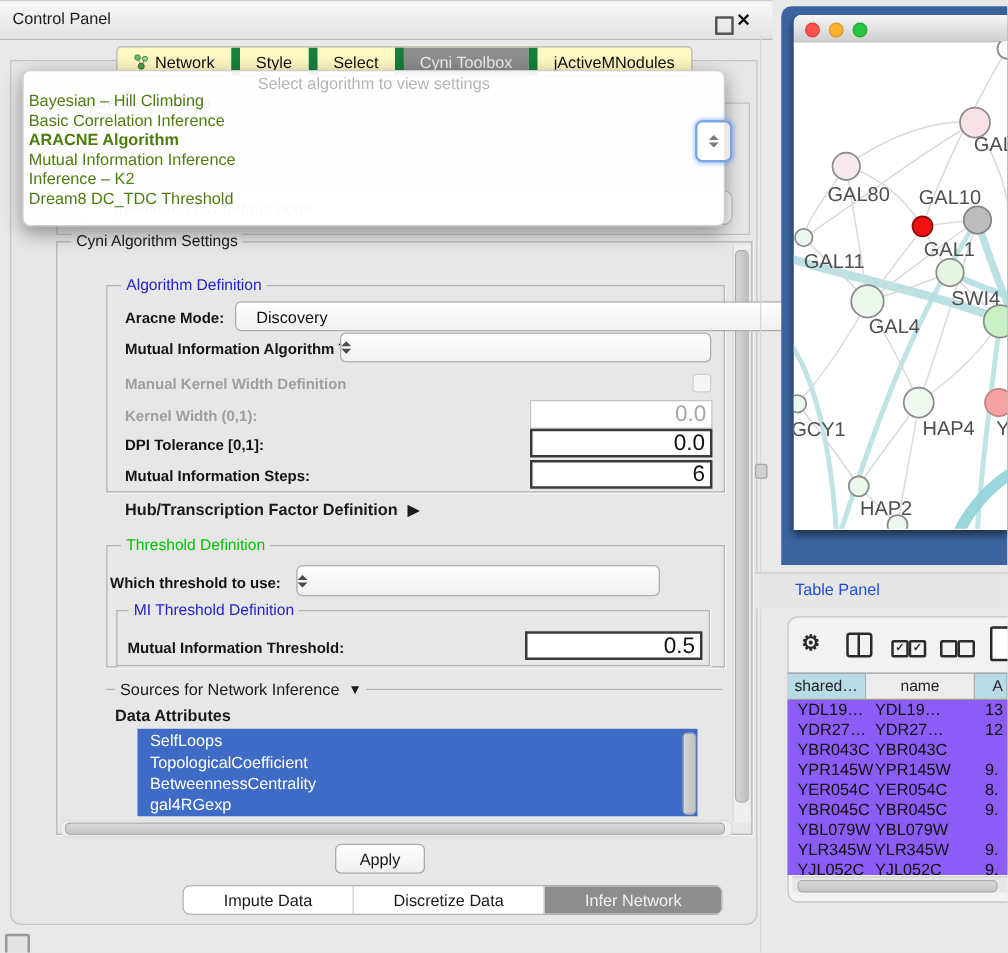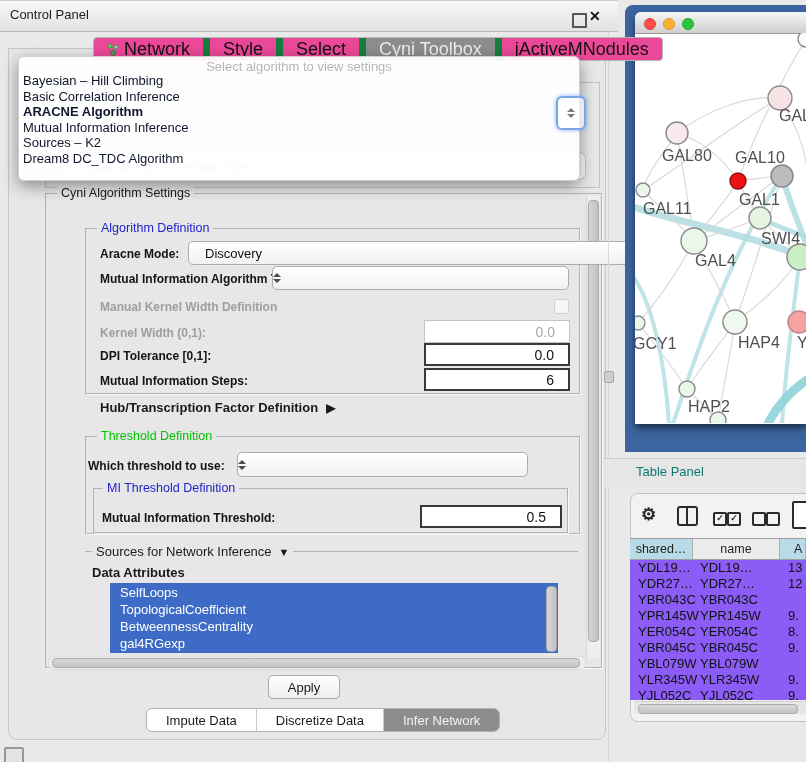--- a/index.html
+++ b/index.html
@@ -6,92 +6,92 @@
   body{width:806px;height:762px;position:relative;overflow:hidden;background:#e9e9e9;
        font-family:"Liberation Sans",sans-serif;color:#1a1a1a;-webkit-font-smoothing:antialiased}
   .abs{position:absolute}
   
   .cp-titlebar{left:0;top:0;width:618px;height:30px;background:linear-gradient(#f8f8f8,#e2e2e2);
        border-bottom:1px solid #b9b9b9;border-top:1px solid #cfcfcf}
   .cp-title{left:10px;top:7px;font-size:13px;color:#1c1c1c}
   .float-ico{left:572px;top:13px;width:11px;height:11px;border:2px solid #555;border-radius:1px}
   .close-ico{left:589px;top:8px;font-size:14px;font-weight:bold;color:#111}
   
-  .tabbar{left:93px;top:37px;height:22px;display:flex;background:#ec4899;border:1px solid #b5b5b5;
-       border-radius:4px;overflow:hidden;font-size:18px;z-index:2}
+  .tabbar{left:93px;top:37px;height:22px;display:flex;background:#fef9c3;border:1px solid #b5b5b5;
+       border-radius:4px;overflow:hidden;font-size:13px;z-index:2}
   .tab{display:flex;align-items:center;padding:0 13px;border-left:7px solid #15803d;color:#111;white-space:nowrap}
   .tab:first-child{border-left:none}
   .tab.sel{background:#8d8d8d;color:#ededed}
   .tab .nicon{margin-right:5px}
   
   .content{left:8px;top:48px;width:596px;height:690px;background:#e7e7e7;border:1px solid #c6c6c6;
        border-radius:0 0 9px 9px}
   
   .ghost-group{left:45px;top:82px;width:553px;height:104px;border:1px solid #c2c2c2;z-index:1}
   .ghost-legend{left:57px;top:75px;background:#e7e7e7;padding:0 4px;font-size:12.5px;color:#555;z-index:1}
   .ghost-combo{left:62px;top:152px;width:524px;height:28px;border:1px solid #c4c4c4;border-radius:7px;
        background:#fcfcfc;z-index:1;font-size:13px;color:#a9a9a9;line-height:28px;padding-left:28px;box-sizing:border-box}
   .blue-step{left:556px;top:96px;width:26px;height:30px;border:2px solid #7aa6e8;border-radius:6px;
        background:rgba(255,255,255,0.65);z-index:7;box-shadow:0 0 4px rgba(100,150,240,.8);
        display:flex;flex-direction:column;align-items:center;justify-content:center;gap:2px}
   
   .popup{left:18px;top:56px;width:560px;height:123px;background:rgba(255,255,255,0.93);
        border:1px solid #cfcfcf;border-radius:6px;box-shadow:0 5px 16px rgba(0,0,0,.4);z-index:5;font-size:13px}
   .popup .ph{position:absolute;left:0;right:0;top:2px;text-align:center;color:#b5b5b5}
-  .popup .item{position:absolute;left:4px;color:#0f172a;white-space:nowrap}
+  .popup .item{position:absolute;left:4px;color:#4d7c0f;white-space:nowrap}
   .popup .item.bold{font-weight:bold}
   
   .group{border:1px solid #b3b3b3;box-shadow:1px 1px 0 rgba(255,255,255,.7)}
   .legend{background:#e7e7e7;padding:0 4px;font-size:12.5px;z-index:2}
   .legend.blue{color:#2222cc}
   .legend.green{color:#00c400}
   .blabel{font-size:12px;font-weight:bold;color:#141414;white-space:nowrap}
   .blabel.dis{color:#9e9e9e}
   
   .combo{background:linear-gradient(#ffffff,#f1f1f1);border:1px solid #adadad;border-radius:5px;
        font-size:13px;color:#111;display:flex;align-items:center;box-sizing:border-box}
   .combo .ctext{padding-left:16px;flex:1;white-space:nowrap;overflow:hidden}
   .stepper{display:flex;flex-direction:column;align-items:center;gap:2px;margin-right:9px}
   .tri-up{width:0;height:0;border-left:4px solid transparent;border-right:4px solid transparent;border-bottom:4px solid #4a4a4a}
   .tri-dn{width:0;height:0;border-left:4px solid transparent;border-right:4px solid transparent;border-top:4px solid #4a4a4a}
-  .field{background:#fff;box-sizing:border-box;font-size:14px;display:flex;align-items:center;
-       justify-content:flex-end;padding-right:14px}
+  .field{background:#fff;box-sizing:border-box;font-size:18px;display:flex;align-items:center;
+       justify-content:flex-end;padding-right:4px}
   .field.en{border:2px solid #3a3a3a;color:#111}
   .field.dis{border:1px solid #c4c4c4;color:#a9a9a9}
   .checkbox{width:15px;height:15px;border:1px solid #cfcfcf;border-radius:3px;background:#f5f5f5;box-sizing:border-box}
   
   .attr-list{left:110px;top:583px;width:448px;height:70px;background:#3e6bc6;overflow:hidden;z-index:1}
   .attr-item{position:absolute;left:10px;color:#fff;font-size:13px;white-space:nowrap}
   .vthumb{position:absolute;border-radius:4px;background:linear-gradient(90deg,#d6d6d6,#c0c0c0);border:1px solid #a8a8a8}
   .hscroll{background:#efefef;border:1px solid #dcdcdc;border-radius:6px}
   .hthumb{position:absolute;background:linear-gradient(#dadada,#c4c4c4);border:1px solid #aaaaaa;border-radius:4px}
   
   .apply{left:268px;top:675px;width:70px;height:22px;background:linear-gradient(#ffffff,#eeeeee);
        border:1px solid #a8a8a8;border-radius:5px;font-size:13px;display:flex;align-items:center;justify-content:center}
   .btabs{left:146px;top:708px;height:22px;display:flex;background:#fff;border:1px solid #b0b0b0;
        border-radius:6px;overflow:hidden;font-size:13px}
-  .btab{display:flex;align-items:center;padding:0 19px;border-left:1px solid #cdcdcd}
+  .btab{display:flex;align-items:center;padding:0 32px;border-left:1px solid #cdcdcd}
   .btab:first-child{border-left:none}
   .btab.sel{background:#8d8d8d;color:#f2f2f2}
   .corner-ico{left:4px;top:747px;width:16px;height:18px;border:2px solid #989898;background:#e4e4e4;border-radius:2px}
   
   .split-line{left:608px;top:30px;width:1px;height:732px;background:#d8d8d8}
   .split-handle{left:604px;top:371px;width:8px;height:10px;background:#cfcfcf;border:1px solid #a5a5a5;border-radius:2px}
   
   .net-frame{left:625px;top:5px;width:181px;height:447px;background:#3c659f;border-top-left-radius:8px}
   .net-win{left:635px;top:12px;width:171px;height:412px;background:#fff;border-top-left-radius:6px;
        box-shadow:0 4px 7px rgba(0,0,0,.55)}
   .net-title{left:635px;top:12px;width:171px;height:21px;background:linear-gradient(#f6f6f6,#cfcfcf);
        border-bottom:1px solid #9a9a9a;border-top-left-radius:6px}
   .tl{position:absolute;top:6px;width:10px;height:10px;border-radius:50%}
   .net-canvas{left:635px;top:33px;width:171px;height:390px;overflow:hidden}
   .nlabel{font-size:16px;fill:#4f4f4f;font-family:"Liberation Sans",sans-serif}
   
   .tp-strip{left:604px;top:458px;width:202px;height:28px;background:#e6e6e6;border-top:1px solid #cacaca}
-  .tp-title{left:636px;top:464px;font-size:13px;color:#0f766e}
+  .tp-title{left:636px;top:464px;font-size:13px;color:#1d4ed8}
   .tp-win{left:630px;top:493px;width:200px;height:227px;background:#f2f2f2;border:1px solid #c2c2c2;border-radius:8px}
   .ticon{color:#2a2a2a}
   .gear{left:641px;top:504px;font-size:17px;font-weight:bold}
   .colico{left:677px;top:506px;width:17px;height:16px;border:2px solid #2a2a2a;border-radius:3px}
   .colico div{position:absolute;left:7px;top:0;width:2px;height:16px;background:#2a2a2a}
   .cb{position:absolute;width:10px;height:10px;border:2px solid #2a2a2a;border-radius:2px;font-size:9px;
       font-weight:bold;line-height:9px;text-align:center;color:#2a2a2a}
   .docico{left:792px;top:501px;width:16px;height:24px;border:2px solid #2a2a2a;border-radius:2px;background:#fff}
   .thead{top:538px;height:22px;font-size:12.5px;color:#222;display:flex;align-items:center;
        justify-content:center;border-top:1px solid #9f9f9f;border-bottom:1px solid #9f9f9f;
@@ -145,22 +145,22 @@
   <div class="tri-up" style="border-bottom-color:#7a7a7a"></div>
   <div class="tri-dn" style="border-top-color:#7a7a7a"></div>
 </div>
 
 <div class="abs popup">
   <div class="ph">Select algorithm to view settings</div>
   <div class="item" style="top:16px">Bayesian – Hill Climbing</div>
   <div class="item" style="top:31.5px">Basic Correlation Inference</div>
   <div class="item bold" style="top:47px">ARACNE Algorithm</div>
   <div class="item" style="top:62.5px">Mutual Information Inference</div>
-  <div class="item" style="top:78px">Sources – K2</div>
-  <div class="item" style="top:93.5px">Dream8 DC_TDC Algorithm</div>
+  <div class="item" style="top:78px">Inference – K2</div>
+  <div class="item" style="top:93.5px">Dream8 DC_TDC Threshold</div>
 </div>
 
 <div class="abs group" style="left:45px;top:193px;width:555px;height:473px"></div>
 <div class="abs legend" style="left:57px;top:186px">Cyni Algorithm Settings</div>
 
 <div class="abs" style="left:586px;top:196px;width:13px;height:462px;background:#efefef;border-left:1px solid #d5d5d5"></div>
 <div class="abs vthumb" style="left:588px;top:200px;width:9px;height:440px"></div>
 
 <div class="abs group" style="left:85px;top:228px;width:493px;height:164px"></div>
 <div class="abs legend blue" style="left:97px;top:221px">Algorithm Definition</div>

